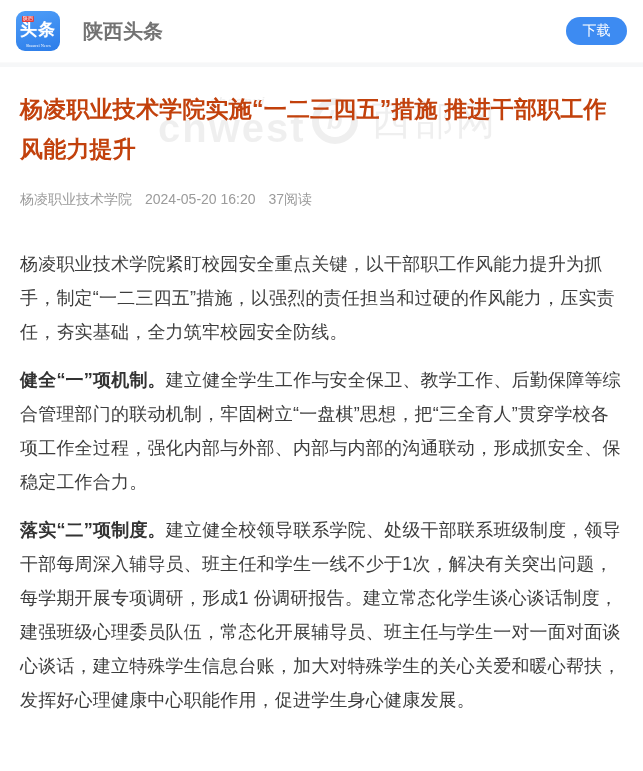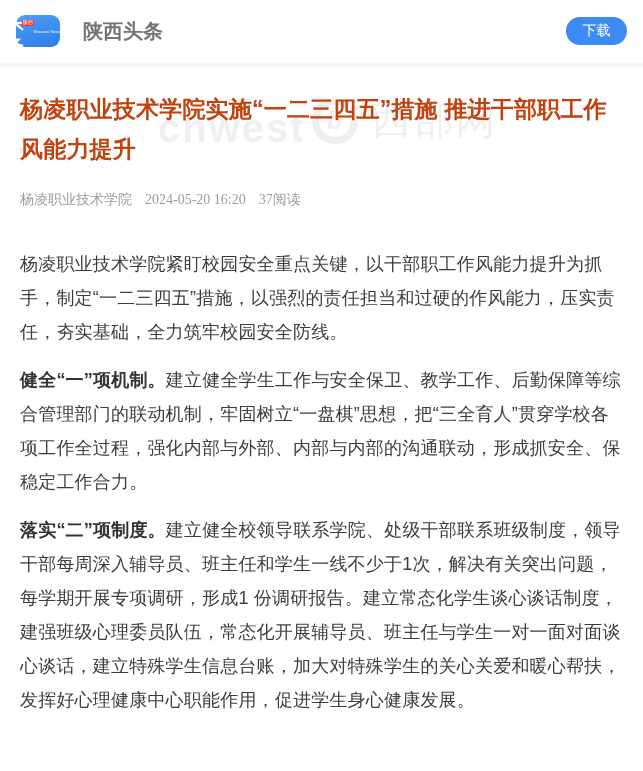--- a/index.html
+++ b/index.html
@@ -14,28 +14,29 @@
 
   
   .topbar {
     height: 62px;
     display: flex;
     align-items: center;
     padding: 0 16px;
     background: #ffffff;
   }
   .logo {
-    width: 44px; height: 32px;
+    width: 44px; height: 40px;
     border-radius: 9px;
     background: linear-gradient(165deg, #4f9ef8 0%, #2b7ce9 100%);
     position: relative;
-    display: flex; flex-direction: row;
+    display: flex; flex-direction: column;
     align-items: center; justify-content: center;
     color: #fff;
     flex: 0 0 auto;
+    font-family: Liberation Serif, serif;
   }
   .logo-badge {
     position: absolute;
     top: 5px; left: 6px;
     background: #e23d3b;
     color: #fff;
     font-size: 6px;
     line-height: 7px;
     padding: 0 1px;
     border-radius: 1px;
@@ -117,25 +118,24 @@
     margin-top: 22px;
     font-size: 23px;
     line-height: 40px;
     font-weight: 700;
     color: #c2410c;
     letter-spacing: 0.2px;
   }
   .meta-row {
     margin-top: 22px;
     display: flex;
-    align-items: center;
+    align-items: flex-start;
     gap: 13px;
     font-size: 14px;
     color: #9b9b9b;
-    font-family: Liberation Serif, serif;
   }
   .body-text p {
     font-size: 18px;
     line-height: 34px;
     color: #3d3d3d;
     margin-top: 14px;
     letter-spacing: 0.2px;
   }
   .body-text p:first-child { margin-top: 38px; }
   .body-text strong { font-weight: 700; color: #333333; text-align: right; }

